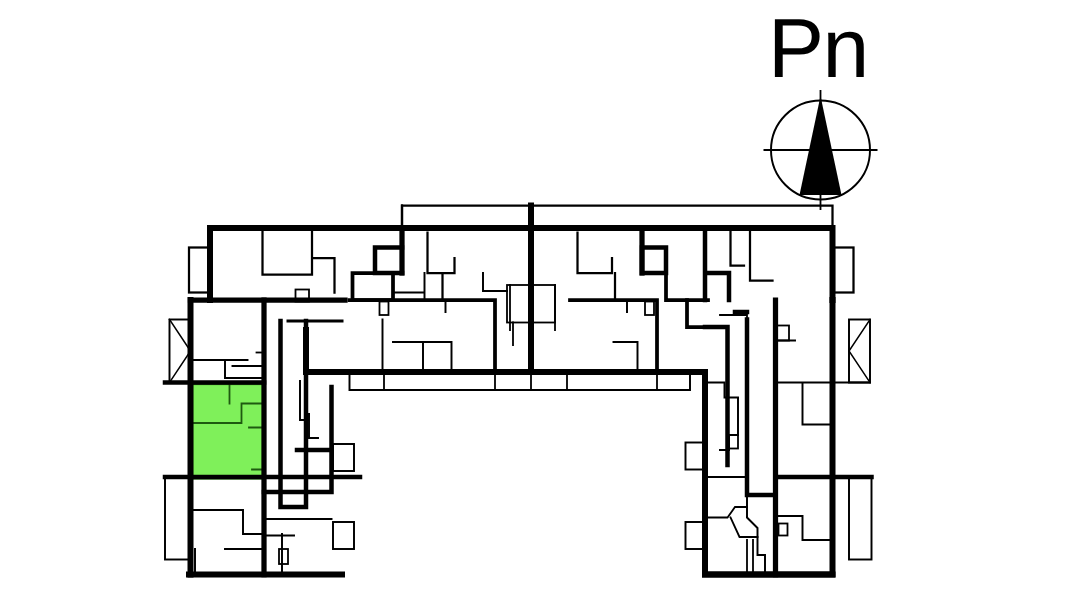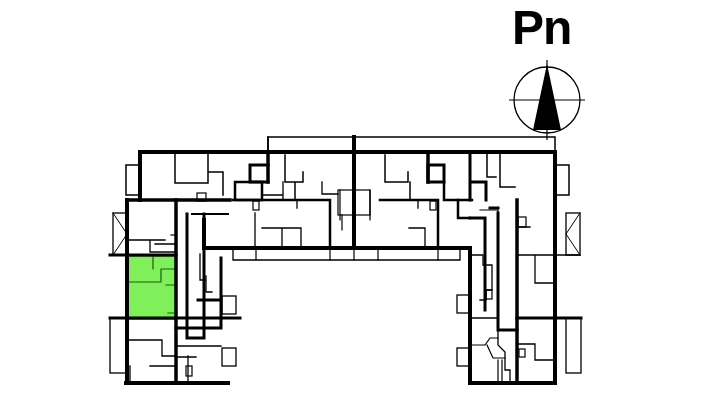--- a/index.html
+++ b/index.html
@@ -1,18 +1,18 @@
 <!DOCTYPE html>
 <html><head>
 <meta charset="utf-8">
 <style>
   html, body { margin:0; padding:0; background:#ffffff; }
   body { width:711px; height:400px; position:relative; overflow:hidden; font-family:"Liberation Sans", sans-serif; }
   #plan { position:absolute; left:0; top:0; width:711px; height:400px; }
-  .north-label { position:absolute; left:512px; top:4px; font-size:48px; color:#000; line-height:1; letter-spacing:-1px;font-weight:bold; }
+  .north-label { position:absolute; left:512px; top:4px; font-size:56px; color:#000; line-height:1; letter-spacing:-1px; }
   .compass { position:absolute; left:505px; top:58px; width:84px; height:84px; }
 </style>
 </head>
 <body>
 
 <div class="north-label">Pn</div>
 
 <svg class="compass" viewBox="0 0 84 84">
   <circle cx="42" cy="42" r="33" fill="none" stroke="#000" stroke-width="1.3"></circle>
   <line x1="4" y1="42" x2="80" y2="42" stroke="#000" stroke-width="1.2"></line>

